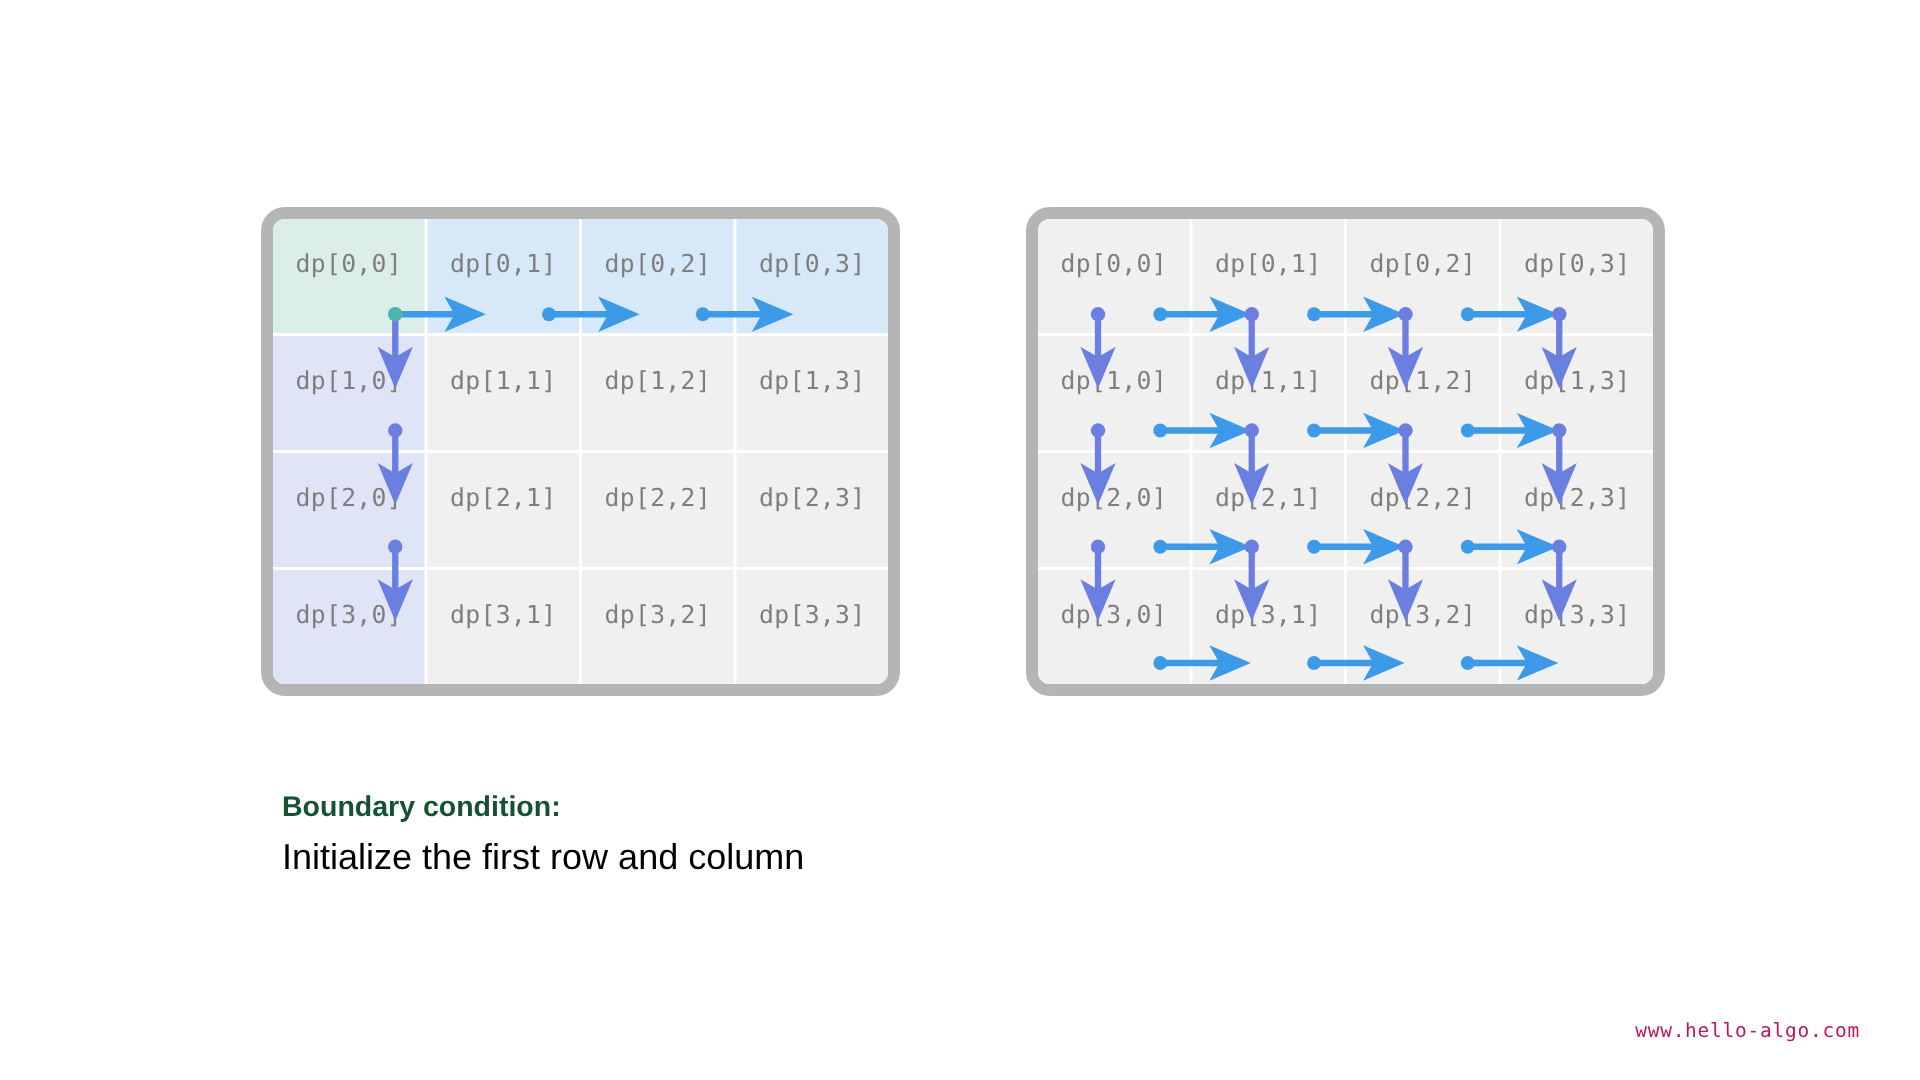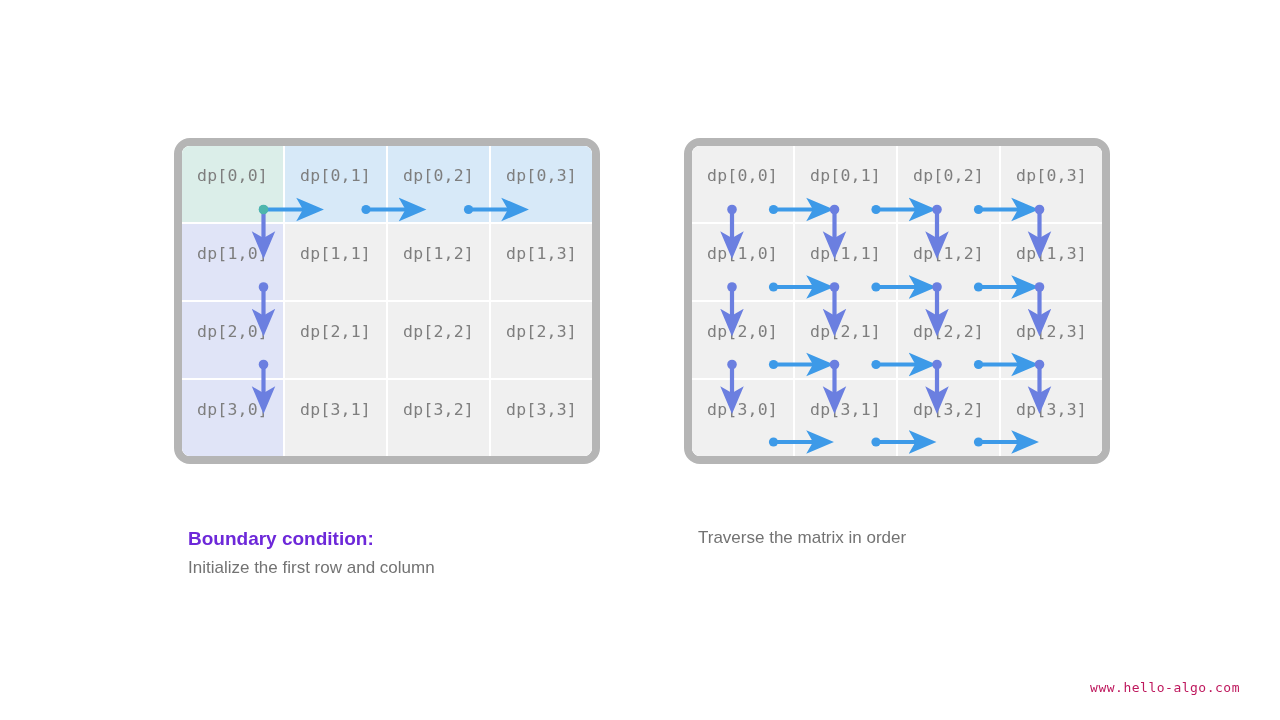--- a/index.html
+++ b/index.html
@@ -59,28 +59,28 @@
     inset: 0;
     pointer-events: none;
   }
 
   .captions { position: absolute; }
   #caption-left  { left: 188px; top: 528px; }
   #caption-right { left: 698px; top: 528px; }
   .cap-title {
     font-size: 19px;
     font-weight: bold;
-    color: #6d28d9;
+    color: #14532d;
     margin: 0 0 8px 0;
     white-space: nowrap;
   }
   .cap-sub {
-    font-size: 17px;
+    font-size: 24px;
     font-weight: normal;
-    color: #737373;
+    color: #000000;
     margin: 0;
     white-space: nowrap;
   }
 
   #watermark {
     position: absolute;
     right: 40px;
     bottom: 25px;
     font-family: "DejaVu Sans Mono", monospace;
     font-size: 13px;
@@ -280,16 +280,15 @@
       </g>
   </svg>
 </div>
 
 <div class="captions" id="caption-left">
   <p class="cap-title">Boundary condition:</p>
   <p class="cap-sub">Initialize the first row and column</p>
 </div>
 
 <div class="captions" id="caption-right">
-  <p class="cap-sub">Traverse the matrix in order</p>
 </div>
 
 <div id="watermark">www.hello-algo.com</div>
 
 </body></html>

